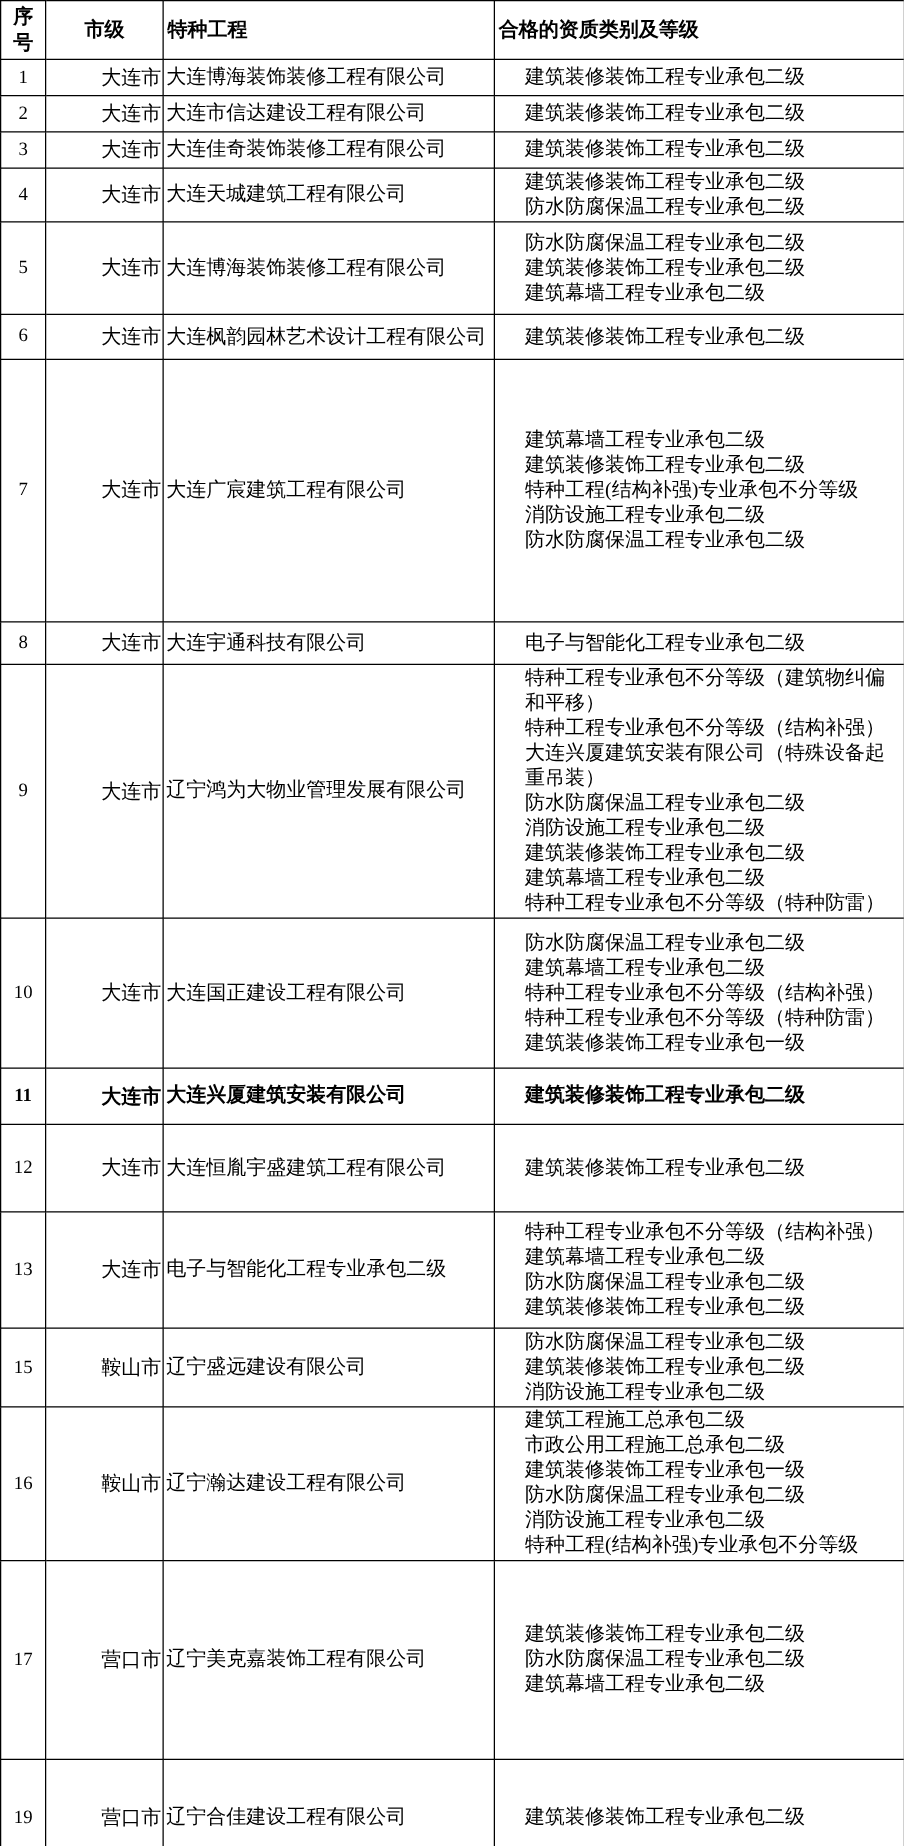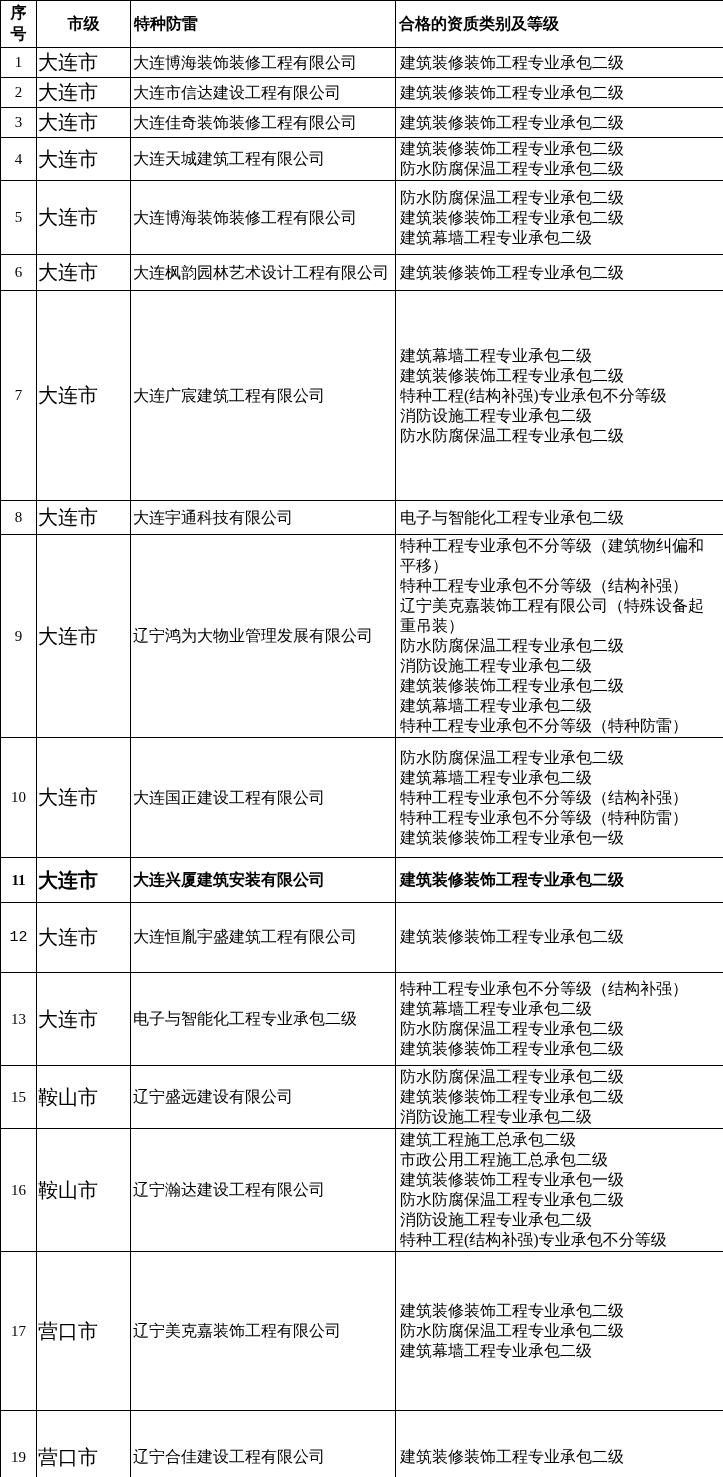--- a/index.html
+++ b/index.html
@@ -27,50 +27,50 @@
     padding: 2px 3px;
   }
   th.col-no, th.col-city { text-align: center; }
   th.col-company, th.col-quals { text-align: left; }
 
   td.cell-no {
     text-align: center;
     font-size: 15px;
   }
   td.cell-city {
-    text-align: left;
-    font-size: 20px;
+    text-align: right;
+    font-size: 16px;
     margin-top: 12px;
   }
   td.cell-company {
     text-align: left;
     font-size: 16px;
     padding: 1px 2px;
     line-height: 20px;
   }
   td.cell-quals {
     text-align: left;
     font-size: 16px;
     padding: 1px 4px;
   }
-  .qual-line { line-height: 20px; }
+  .qual-line { line-height: 20px; margin-left: 20px; }
 
   
   tbody tr:nth-child(1)  { height: 29px; }
   tbody tr:nth-child(2)  { height: 29px; }
   tbody tr:nth-child(3)  { height: 29px; }
   tbody tr:nth-child(4)  { height: 38px; }
   tbody tr:nth-child(5)  { height: 74px; }
   tbody tr:nth-child(6)  { height: 36px; }
   tbody tr:nth-child(7)  { height: 210px; }
   tbody tr:nth-child(8)  { height: 34px; }
   tbody tr:nth-child(9)  { height: 203px; }
   tbody tr:nth-child(10) { height: 120px; }
   tbody tr:nth-child(11) { height: 45px; font-weight: bold; }
-  tbody tr:nth-child(12) { height: 70px; font-family: Liberation Mono, monospace; }
+  tbody tr:nth-child(12) { height: 70px; }
   tbody tr:nth-child(13) { height: 93px; }
   tbody tr:nth-child(14) { height: 35px; }
   tbody tr:nth-child(15) { height: 70px; }
   tbody tr:nth-child(16) { height: 159px; }
   tbody tr:nth-child(17) { height: 93px; }
   tbody tr:nth-child(18) { height: 42px; }
   tbody tr:nth-child(19) { height: 35px; }
 </style>
 </head>
 <body>
@@ -79,21 +79,21 @@
   <colgroup>
     <col style="width:36px">
     <col style="width:94px">
     <col style="width:265px">
     <col style="width:328px">
   </colgroup>
   <thead>
     <tr>
       <th class="col-no">序号</th>
       <th class="col-city">市级</th>
-      <th class="col-company">特种防雷</th>
+      <th class="col-company">特种工程</th>
       <th class="col-quals">合格的资质类别及等级</th>
     </tr>
   </thead>
   <tbody id="table-body">
   <tr>
         <td class="cell-no">1</td>
         <td class="cell-city">大连市</td>
         <td class="cell-company">大连博海装饰装修工程有限公司</td>
         <td class="cell-quals">
           <div class="qual-line">建筑装修装饰工程专业承包二级</div>
@@ -162,21 +162,21 @@
           <div class="qual-line">电子与智能化工程专业承包二级</div>
         </td>
       </tr>
       <tr>
         <td class="cell-no">9</td>
         <td class="cell-city">大连市</td>
         <td class="cell-company">辽宁鸿为大物业管理发展有限公司</td>
         <td class="cell-quals">
           <div class="qual-line">特种工程专业承包不分等级（建筑物纠偏和平移）</div>
           <div class="qual-line">特种工程专业承包不分等级（结构补强）</div>
-          <div class="qual-line">辽宁美克嘉装饰工程有限公司（特殊设备起重吊装）</div>
+          <div class="qual-line">大连兴厦建筑安装有限公司（特殊设备起重吊装）</div>
           <div class="qual-line">防水防腐保温工程专业承包二级</div>
           <div class="qual-line">消防设施工程专业承包二级</div>
           <div class="qual-line">建筑装修装饰工程专业承包二级</div>
           <div class="qual-line">建筑幕墙工程专业承包二级</div>
           <div class="qual-line">特种工程专业承包不分等级（特种防雷）</div>
         </td>
       </tr>
       <tr>
         <td class="cell-no">10</td>
         <td class="cell-city">大连市</td>

